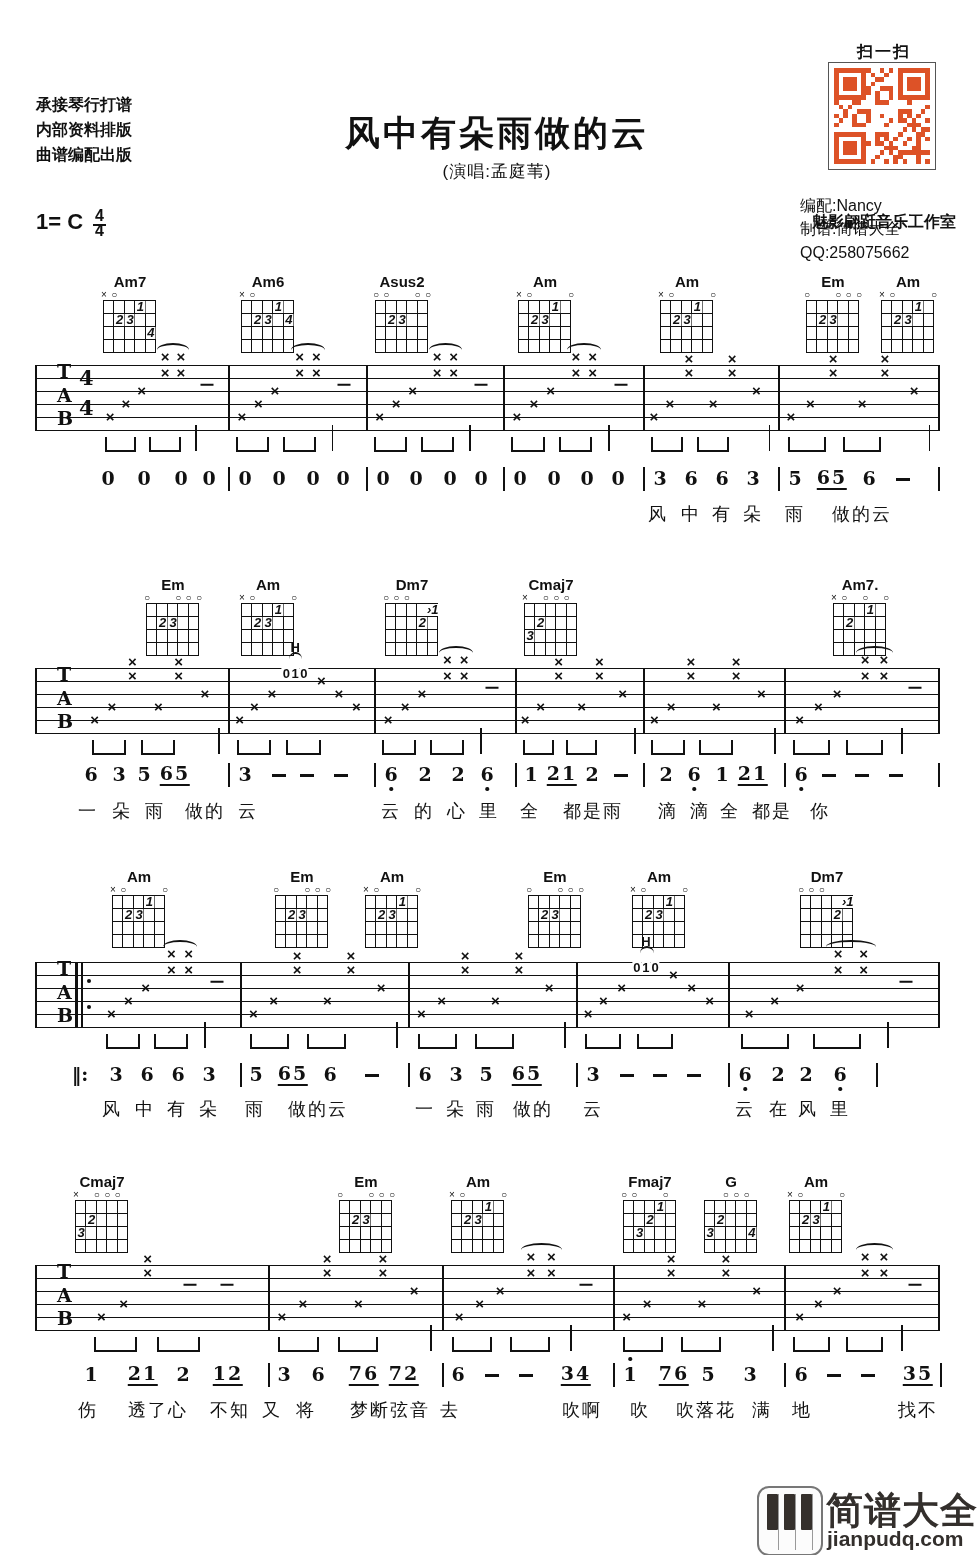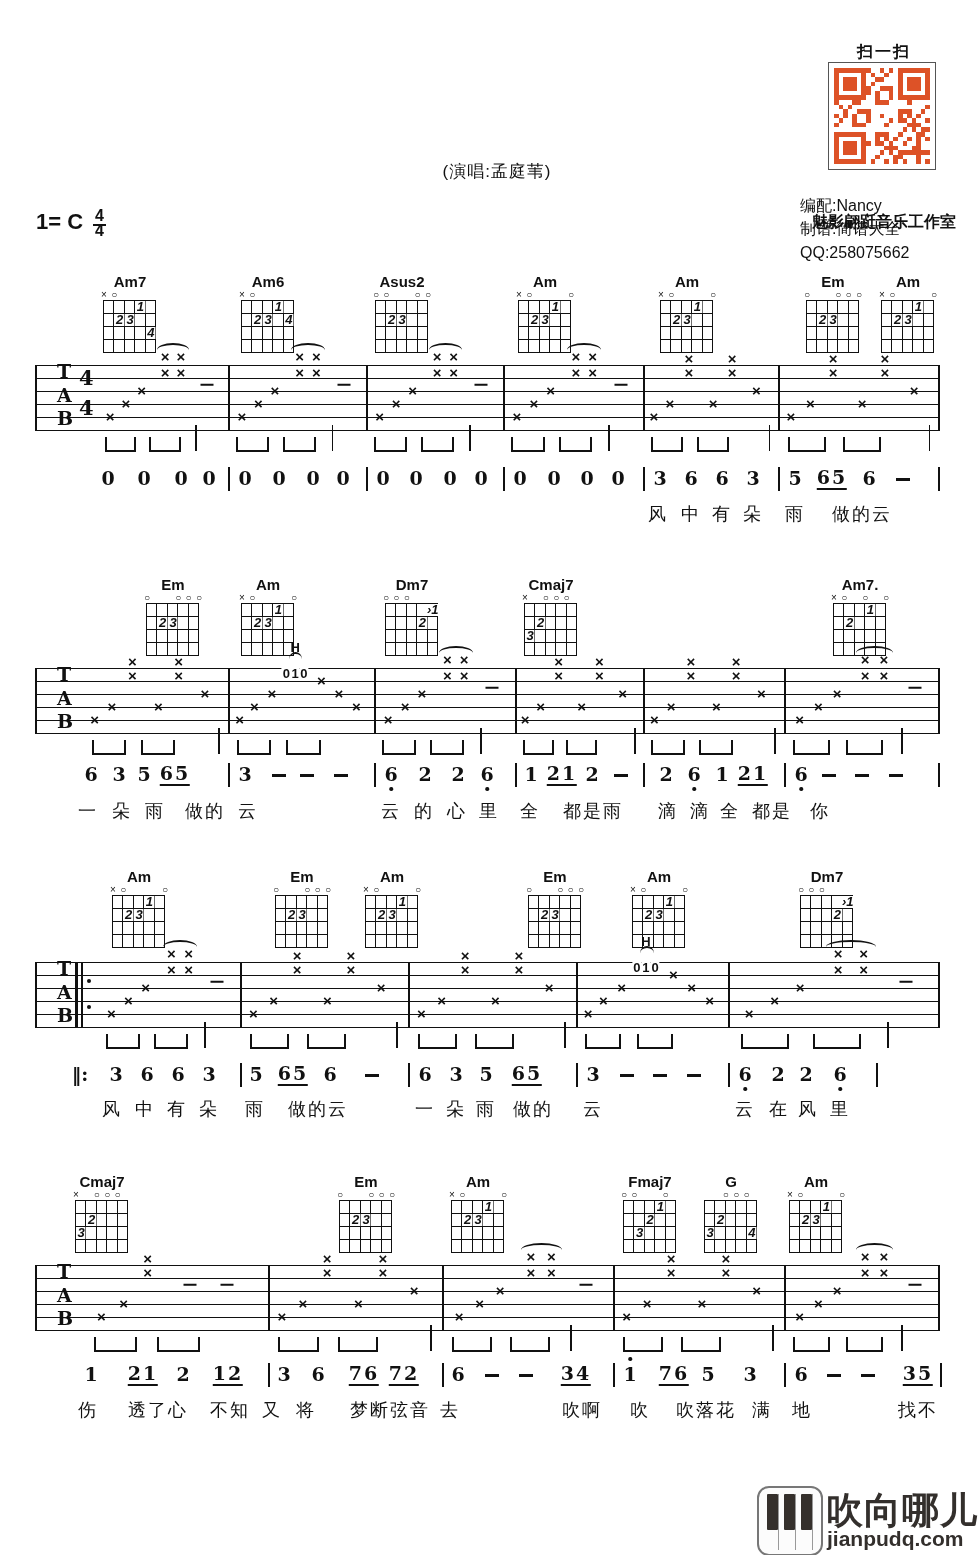--- a/index.html
+++ b/index.html
@@ -57,21 +57,27 @@
   .pkey{position:absolute;top:6px;width:11px;height:36px;background:#35302c;border-radius:1px;}
   .pdiv{position:absolute;top:6px;width:1px;height:56px;background:#999;}
   .brand{font-size:37px;font-weight:bold;color:#332f2c;letter-spacing:1px;white-space:nowrap;}
   .bdomain{font-size:21px;font-weight:bold;color:#332f2c;white-space:nowrap;}
 </style>
 </head>
 <body>
 
 <div class="page">
 
+  <div class="abs" style="left:36px;top:92px;">
+    <div class="info-line">承接琴行打谱</div>
+    <div class="info-line">内部资料排版</div>
+    <div class="info-line">曲谱编配出版</div>
+  </div>
 
+  <div class="abs title" style="left:497px;top:110px;transform:translateX(-50%);">风中有朵雨做的云</div>
   <div class="abs subtitle" style="left:497px;top:160px;transform:translateX(-50%);">(演唱:孟庭苇)</div>
 
   <div class="abs keysig" style="left:36px;top:208px;">
     <span>1= C</span><span class="frac"><span class="fnum">4</span><br><span>4</span></span>
   </div>
 
   <div class="abs qr-label" style="left:884px;top:42px;transform:translateX(-50%);">扫一扫</div>
   <div class="abs qr-box" style="left:828px;top:62px;">
     <div class="qr-grid" id="qr">
         <div class="qr-cell" style="background: rgb(221, 82, 39);"></div>
@@ -1614,17 +1620,17 @@
 
   <div>
     <div class="piano-icon abs" style="left:757px;top:1486px;">
       <div class="pkey" style="left:8px;"></div>
       <div class="pkey" style="left:25px;"></div>
       <div class="pkey" style="left:42px;"></div>
       <div class="pdiv" style="left:19px;"></div>
       <div class="pdiv" style="left:36px;"></div>
       <div class="pdiv" style="left:53px;"></div>
     </div>
-    <div class="abs brand" style="left:826px;top:1486px;">吹向哪儿</div>
+    <div class="abs brand" style="left:826px;top:1486px;">简谱大全</div>
     <div class="abs bdomain" style="left:827px;top:1527px;">jianpudq.com</div>
   </div>
 
 </div>
 
 </body></html>

